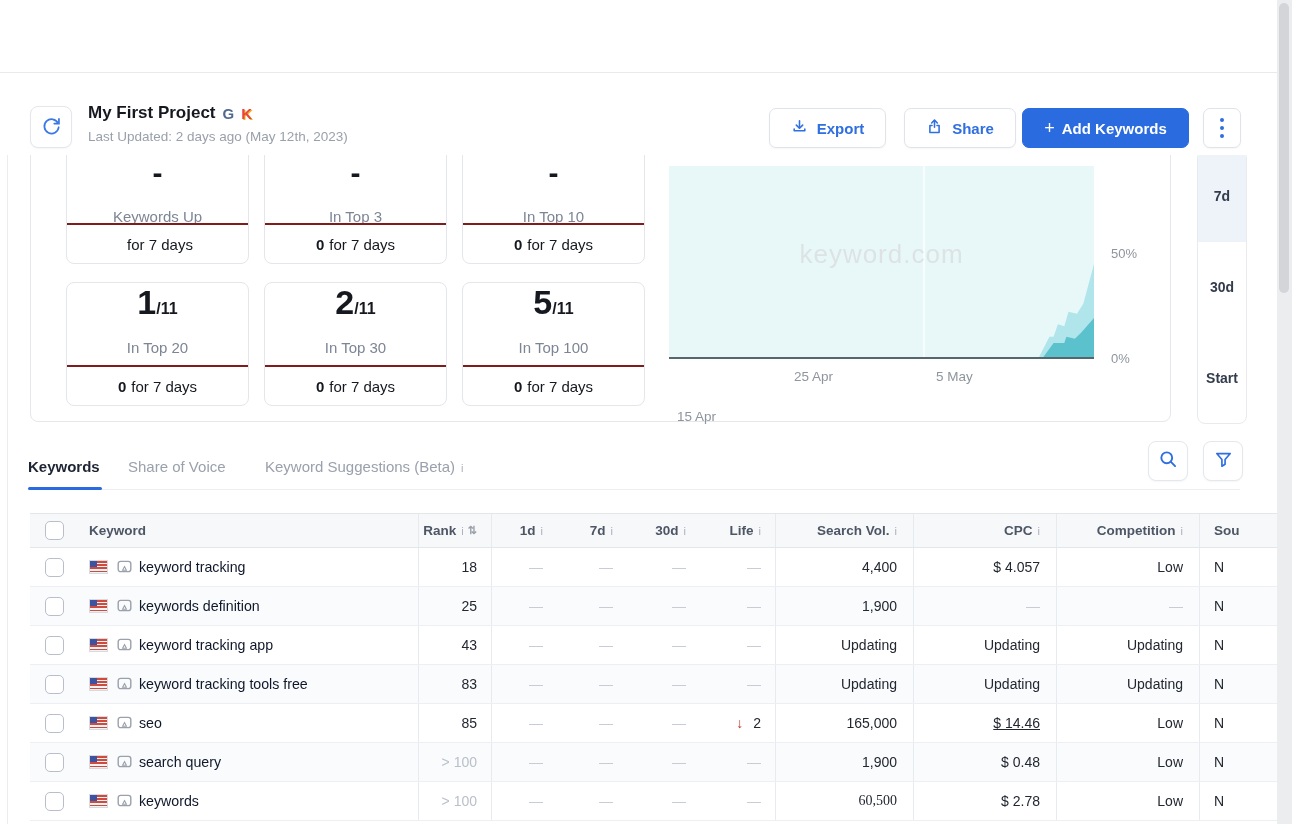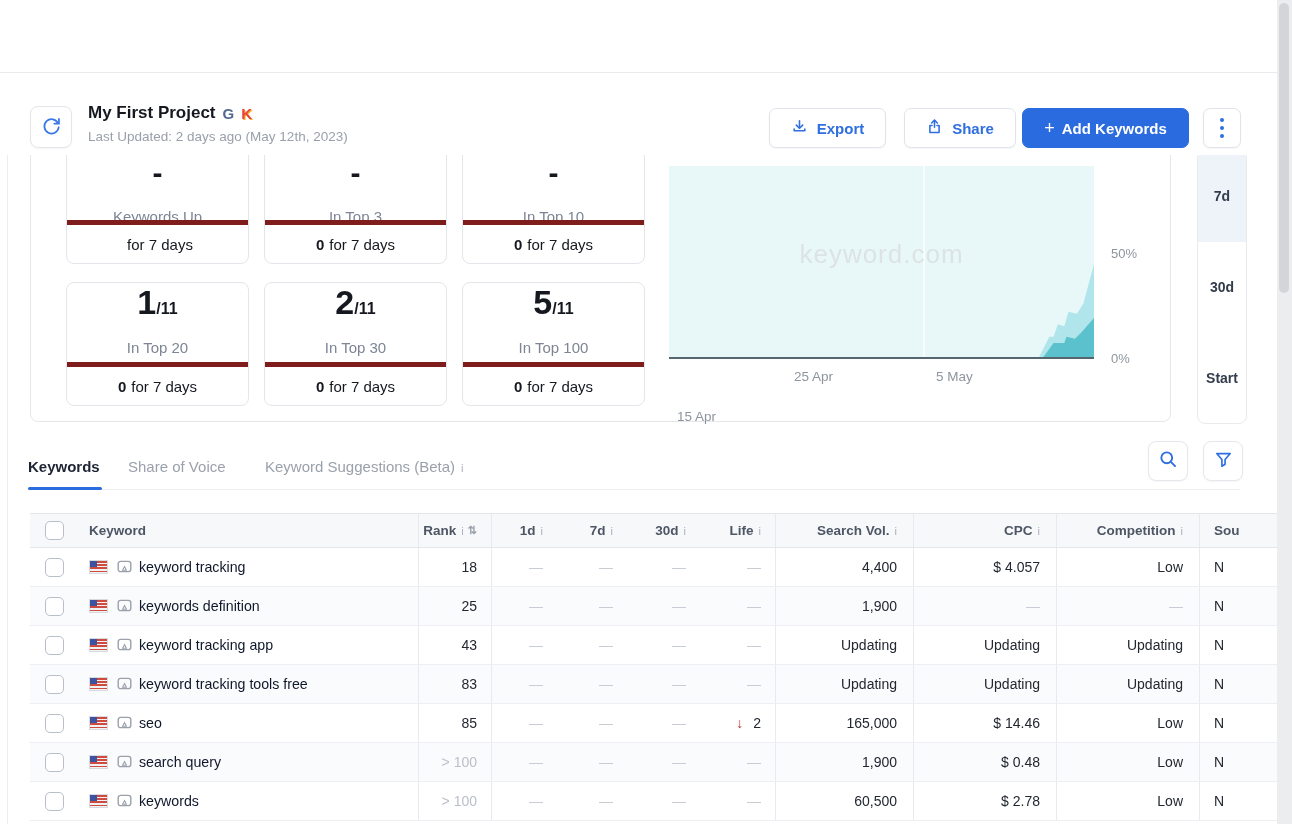--- a/index.html
+++ b/index.html
@@ -44,21 +44,21 @@
   .btn-kebab{left:1203px;top:36px;width:38px;}
   .kebab-dots{display:flex;flex-direction:column;gap:4px;}
   .kebab-dots i{width:4px;height:4px;border-radius:50%;background:#2f6fe0;}
 
   
   .dash-box{left:30px;top:100px;width:1139px;height:320px;border:1px solid #e5e7ea;border-radius:8px;background:#fff;z-index:1;}
   .stat-card{position:absolute;width:183px;border:1px solid #e3e6ea;border-radius:8px;background:#fff;box-sizing:border-box;}
   .stat-card .value{position:absolute;left:0;width:100%;text-align:center;font-weight:700;color:#15181e;}
   .stat-card .value .denom{font-size:16px;font-weight:700;color:#15181e;}
   .stat-card .label{position:absolute;left:0;width:100%;text-align:center;font-size:15px;color:#7d8595;}
-  .stat-card .footer{position:absolute;left:0;bottom:0;width:100%;height:38px;border-top:5px solid #7f1d1d;
+  .stat-card .footer{position:absolute;left:0;bottom:0;width:100%;height:38px;border-top:2px solid #7f1d1d;
                      display:flex;align-items:center;justify-content:center;font-size:15px;color:#15181e;gap:5px;}
   .stat-card .footer b{font-weight:700;}
   .r1{top:18px;height:145px;}
   .r2{top:181px;height:124px;}
   .cx1{left:35px;} .cx2{left:233px;} .cx3{left:431px;}
   .r1 .value{top:42px;font-size:30px;line-height:22px;}
   .r1 .label{top:88px;}
   .r2 .value{top:0;font-size:34px;line-height:38px;}
   .r2 .label{top:56px;}
 
@@ -541,21 +541,21 @@
         <div class="cell ar bcell" style="width: 73px;">
           <div class="dash-val">—</div>
         </div>
         <div class="cell ar bcell" style="width: 75px;">
           <div class="life-down">↓</div>
           <div class="">2</div>
         </div>
         <div class="cell ar pad16 b-left bcell" style="width: 138px;">
           <div class="">165,000</div>
         </div>
-        <div class="cell ar pad16 b-left bcell" style="width: 143px;">
+        <div class="cell ar pad16 b-left bcell" style="width: 143px; text-decoration: underline;">
           <div class="">$ 14.46</div>
         </div>
         <div class="cell ar pad16 b-left bcell" style="width: 143px;">
           <div class="">Low</div>
         </div>
         <div class="cell al b-left bcell" style="width: 78px;">
           <div class="">N</div>
         </div>
       </div>
       <div class="trow tbody-row alt">
@@ -626,21 +626,21 @@
         </div>
         <div class="cell ar bcell" style="width: 70px;">
           <div class="dash-val">—</div>
         </div>
         <div class="cell ar bcell" style="width: 73px;">
           <div class="dash-val">—</div>
         </div>
         <div class="cell ar bcell" style="width: 75px;">
           <div class="dash-val">—</div>
         </div>
-        <div class="cell ar pad16 b-left bcell" style="width: 138px;">
+        <div class="cell ar pad16 b-left bcell" style="width: 138px; font-family: Liberation Serif, serif;">
           <div class="">60,500</div>
         </div>
         <div class="cell ar pad16 b-left bcell" style="width: 143px;">
           <div class="">$ 2.78</div>
         </div>
         <div class="cell ar pad16 b-left bcell" style="width: 143px;">
           <div class="">Low</div>
         </div>
         <div class="cell al b-left bcell" style="width: 78px;">
           <div class="">N</div>

